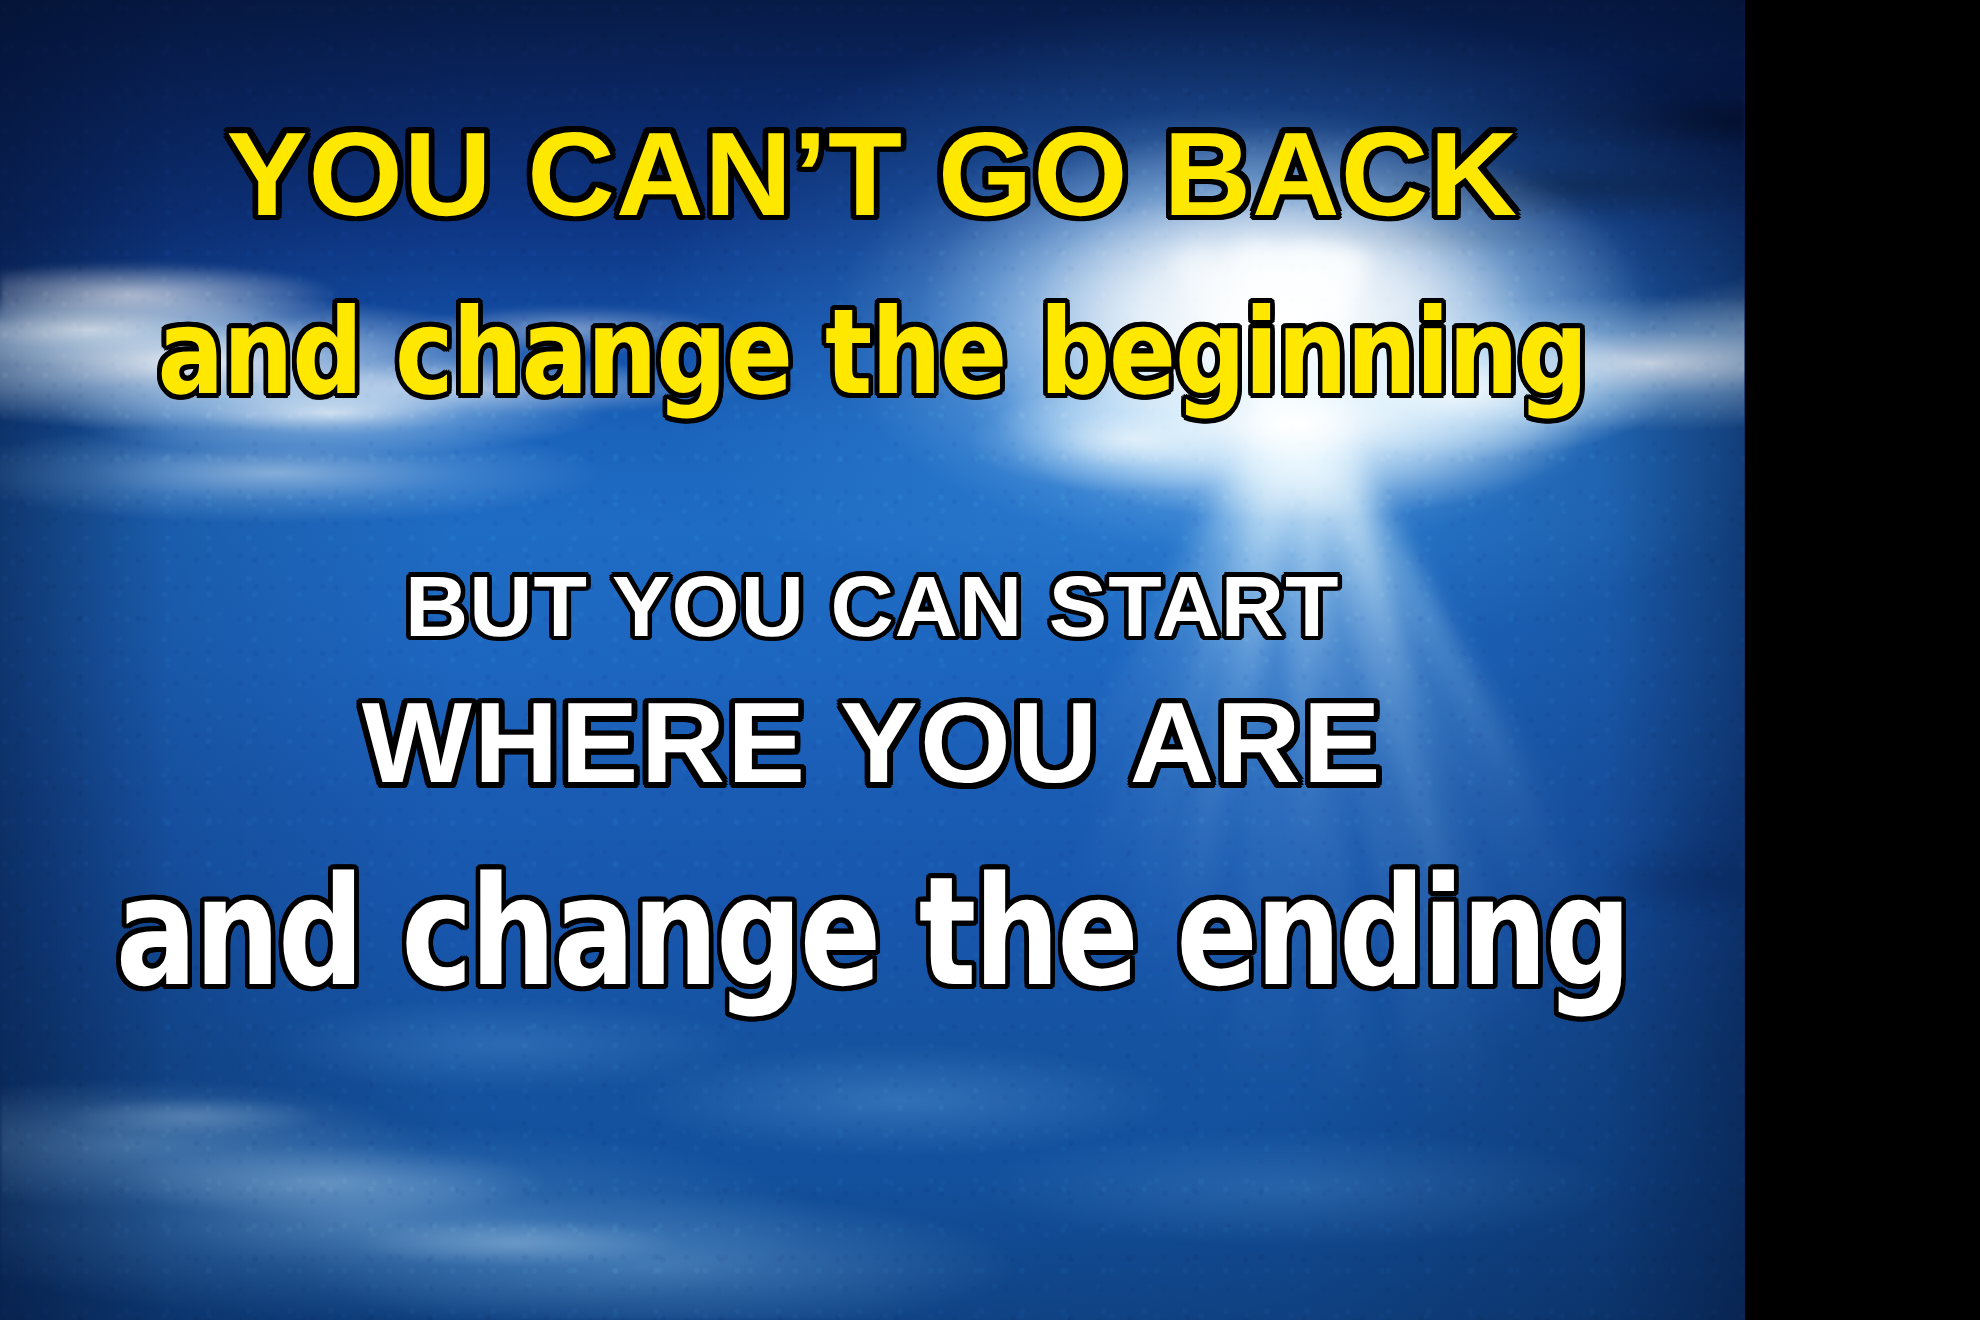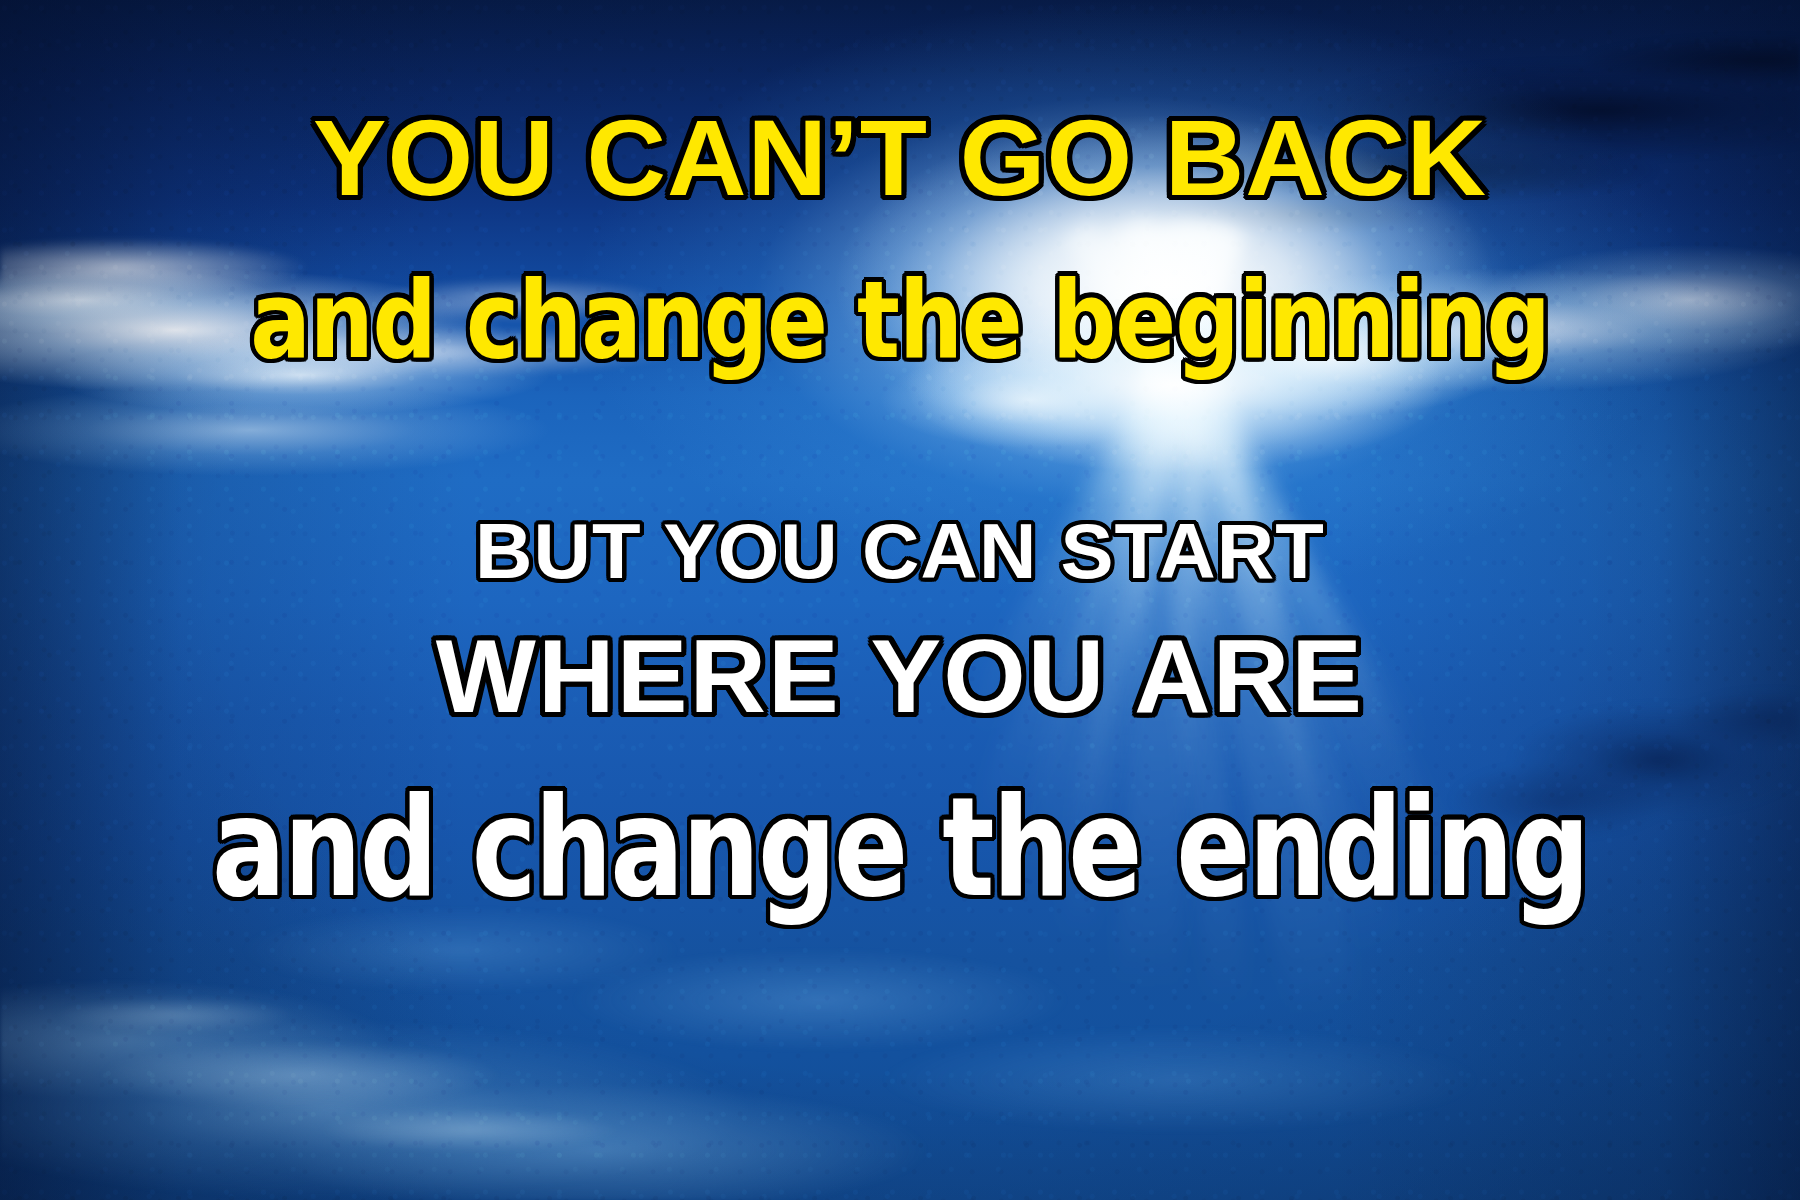--- a/index.html
+++ b/index.html
@@ -3,21 +3,21 @@
 <meta charset="utf-8">
 <title>Motivational Quote</title>
 <style>
   html, body {
     margin: 0;
     padding: 0;
     background: #000;
   }
   #poster {
     position: relative;
-    width: 1800px;
+    width: 1586px;
     height: 1200px;
     overflow: hidden;
     font-family: "Liberation Sans", sans-serif;
     background: #0d2a6b;
     isolation: isolate;
   }
 
   
   .bg-layer {
     position: absolute;

